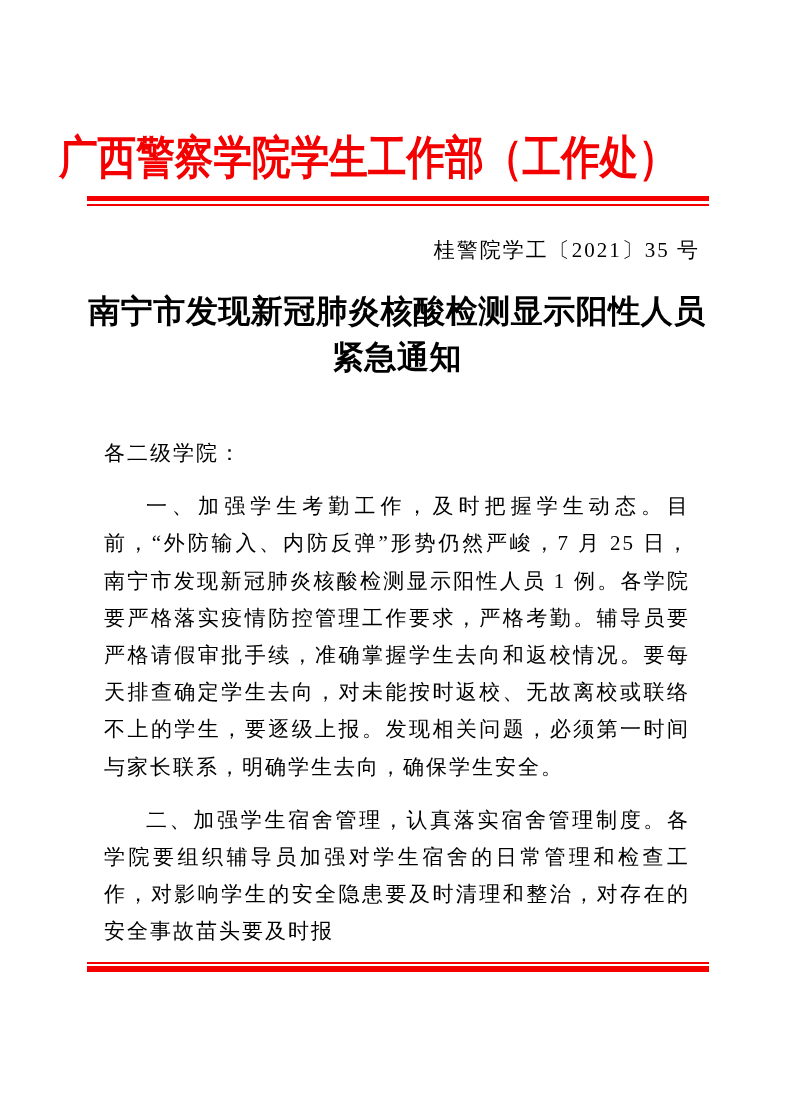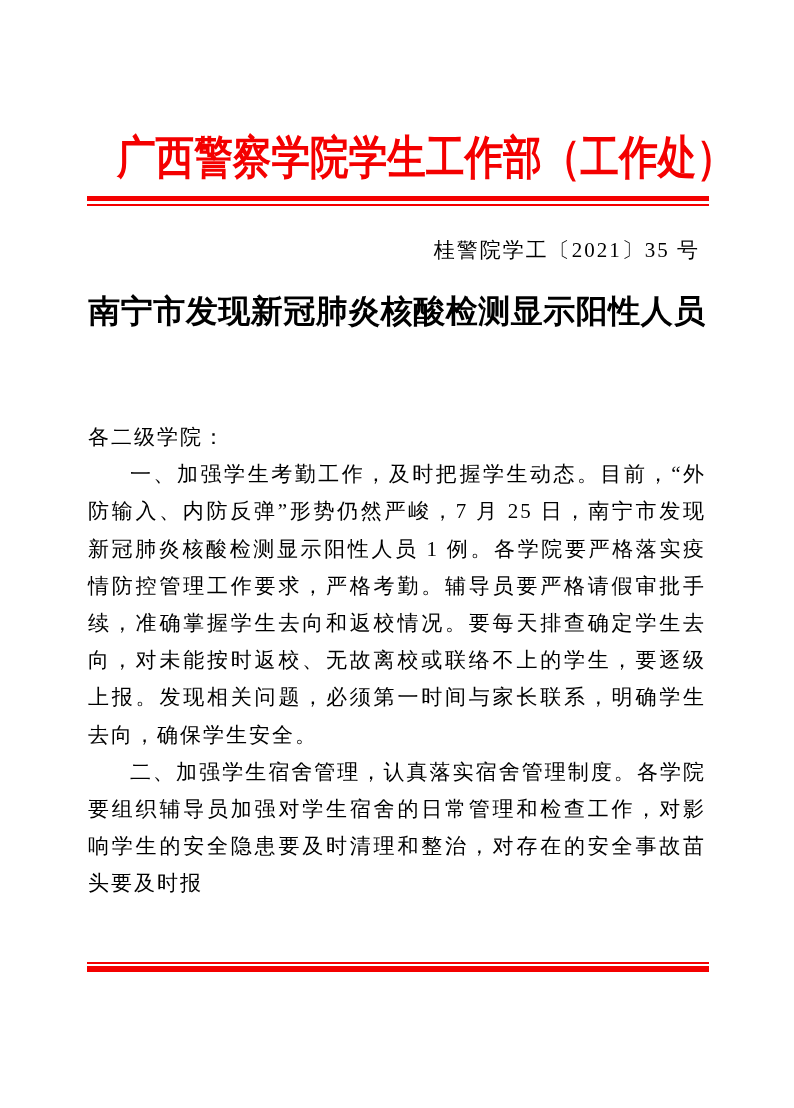--- a/index.html
+++ b/index.html
@@ -14,21 +14,21 @@
     font-family: "Liberation Serif", "DejaVu Serif", serif;
     color: #000000;
   }
 
   
   .masthead {
     position: absolute;
     top: 128px;
     left: 0;
     width: 100%;
-    text-align: right;
+    text-align: left;
     line-height: 60px;
     white-space: nowrap;
   }
   .masthead-inner {
     display: inline-block;
     font-size: 46px;
     font-weight: bold;
     color: #f40000;
     letter-spacing: 0px;
     transform: scale(0.84, 1.0);
@@ -78,21 +78,21 @@
     position: absolute;
     top: 419px;
     left: 88px;
     width: 618px;
     font-size: 21px;
     line-height: 37.2px;
     letter-spacing: 2px;
     text-align: justify;
     color: #000000;
   }
-  .body-text p { margin: 0; }
+  .body-text p { margin: 16px; }
   .body-text p.indented { text-indent: 2em; }
   .para-lead { font-weight: normal; }
 
   
   .footer-rule {
     position: absolute;
     left: 87px;
     top: 962px;
     width: 622px;
   }
@@ -110,20 +110,21 @@
 
   <div class="header-rule">
     <div class="rule-thick"></div>
     <div class="rule-thin"></div>
   </div>
 
   <div class="doc-number">桂警院学工〔2021〕35 号</div>
 
   <div class="notice-title">
     <div>南宁市发现新冠肺炎核酸检测显示阳性人员</div>
+    <div>紧急通知</div>
   </div>
 
   <div class="body-text">
     <p>各二级学院：</p>
     <p class="indented"><span class="para-lead">一、加强学生考勤工作，及时把握学生动态。</span><span>目前，“外防输入、内防反弹”形势仍然严峻，7 月 25 日，南宁市发现新冠肺炎核酸检测显示阳性人员 1 例。各学院要严格落实疫情防控管理工作要求，严格考勤。辅导员要严格请假审批手续，准确掌握学生去向和返校情况。要每天排查确定学生去向，对未能按时返校、无故离校或联络不上的学生，要逐级上报。发现相关问题，必须第一时间与家长联系，明确学生去向，确保学生安全。</span></p>
     <p class="indented"><span class="para-lead">二、加强学生宿舍管理，认真落实宿舍管理制度。</span><span>各学院要组织辅导员加强对学生宿舍的日常管理和检查工作，对影响学生的安全隐患要及时清理和整治，对存在的安全事故苗头要及时报</span></p>
   </div>
 
   <div class="footer-rule">
     <div class="rule-thin"></div>

